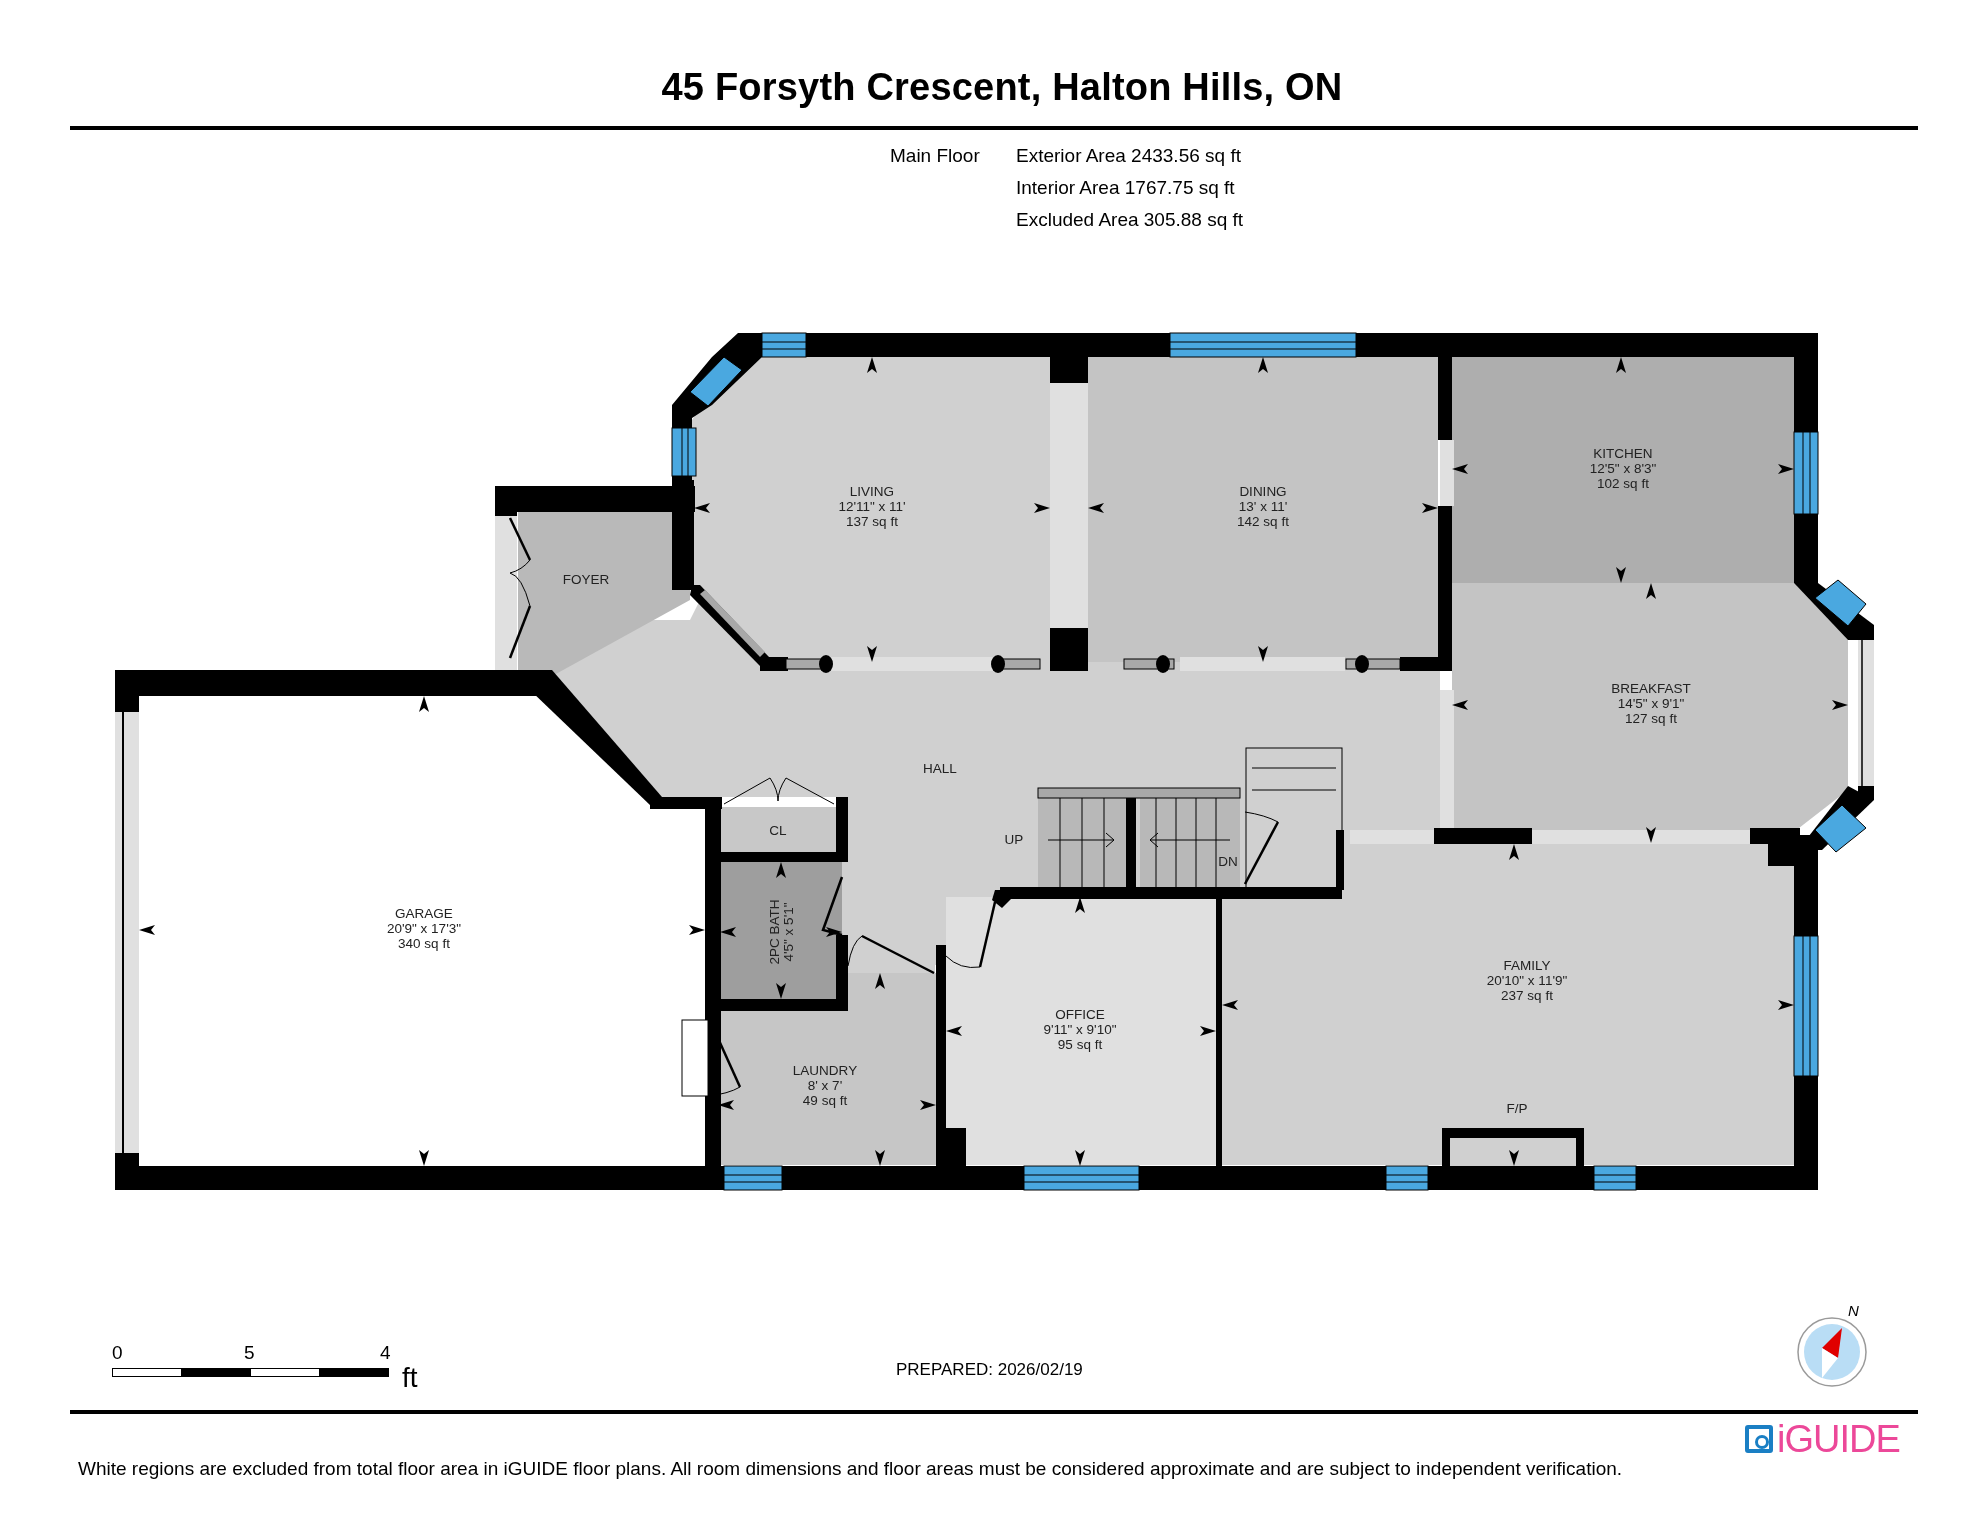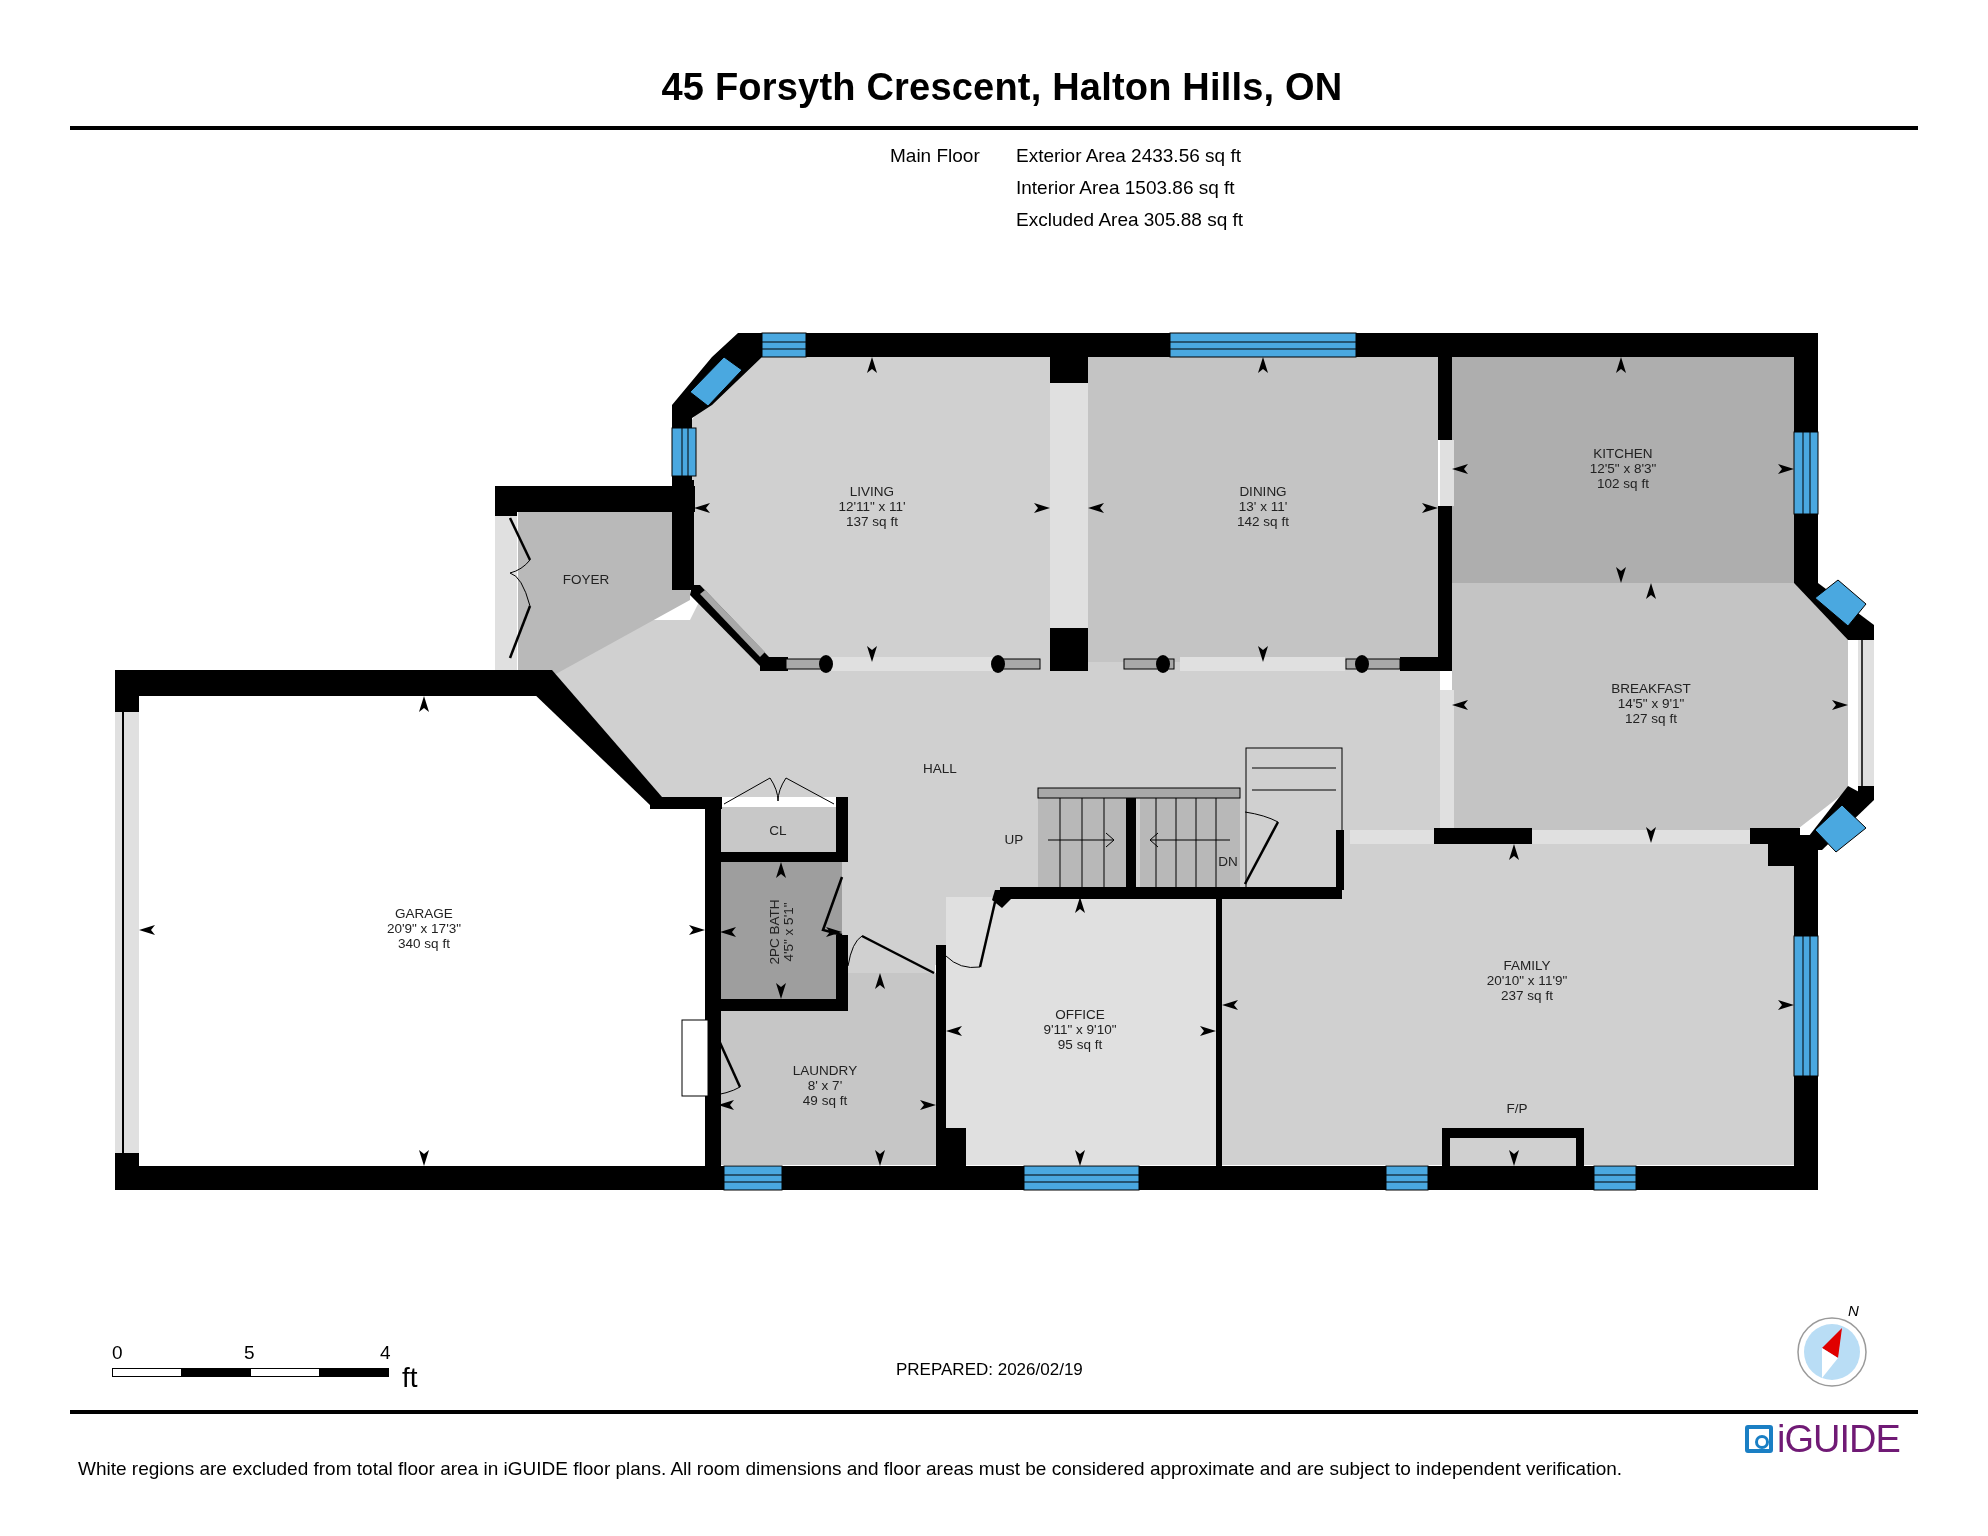--- a/index.html
+++ b/index.html
@@ -12,37 +12,37 @@
   .area-block .floor-name { position:absolute; left:0; top:0; font-weight:normal; white-space:nowrap; }
   .area-block .areas { position:absolute; left:126px; top:0; white-space:nowrap; }
   .plan { position:absolute; left:0; top:0; width:1988px; height:1536px; }
   .room-label { font-family:"Liberation Sans", sans-serif; font-size:13.5px; fill:#222; text-anchor:middle; }
   .scale { position:absolute; left:112px; top:1342px; width:320px; height:40px; }
   .scale .tick { position:absolute; top:0; font-size:19px; }
   .scale .bar { position:absolute; top:26px; height:9px; border:1px solid #000; box-sizing:border-box; }
   .scale .unit { position:absolute; left:290px; top:20px; font-size:28px; }
   .prepared { position:absolute; left:896px; top:1360px; font-size:17px; }
   .disclaimer { position:absolute; left:78px; top:1458px; font-size:19px; }
-  .logo { position:absolute; left:1745px; top:1418px; height:42px; display:flex; align-items:center; color:#701a75; }
+  .logo { position:absolute; left:1745px; top:1418px; height:42px; display:flex; align-items:center; color:#ec4899; }
   .logo .logo-mark { width:28px; height:28px; border:4px solid #1a7fc4; border-radius:3px; box-sizing:border-box; position:relative; margin-right:4px; }
   .logo .logo-mark::after { content:""; position:absolute; left:6px; top:6px; width:8px; height:8px; border:3px solid #1a7fc4; border-radius:50%; }
   .logo .logo-text { font-size:38px; font-weight:normal; letter-spacing:-1px; }
   .compass { position:absolute; left:1796px; top:1302px; width:76px; height:88px; }
 </style>
 </head>
 <body>
 
 <div class="title">45 Forsyth Crescent, Halton Hills, ON</div>
 <div class="rule top"></div>
 
 <div class="area-block">
   <div class="floor-name">Main Floor</div>
   <div class="areas">
     <div>Exterior Area 2433.56 sq ft</div>
-    <div>Interior Area 1503.86 sq ft</div>
+    <div>Interior Area 1767.75 sq ft</div>
     <div>Excluded Area 305.88 sq ft</div>
   </div>
 </div>
 
 <svg class="plan" viewBox="0 0 1988 1536" xmlns="http://www.w3.org/2000/svg">
   <defs>
     <marker id="arr" viewBox="0 0 10 10" refX="5" refY="5" markerWidth="6" markerHeight="6" orient="auto">
         <path d="M0,0 L10,5 L0,10 L3,5 z" fill="#000"></path>
       </marker>
   </defs>

